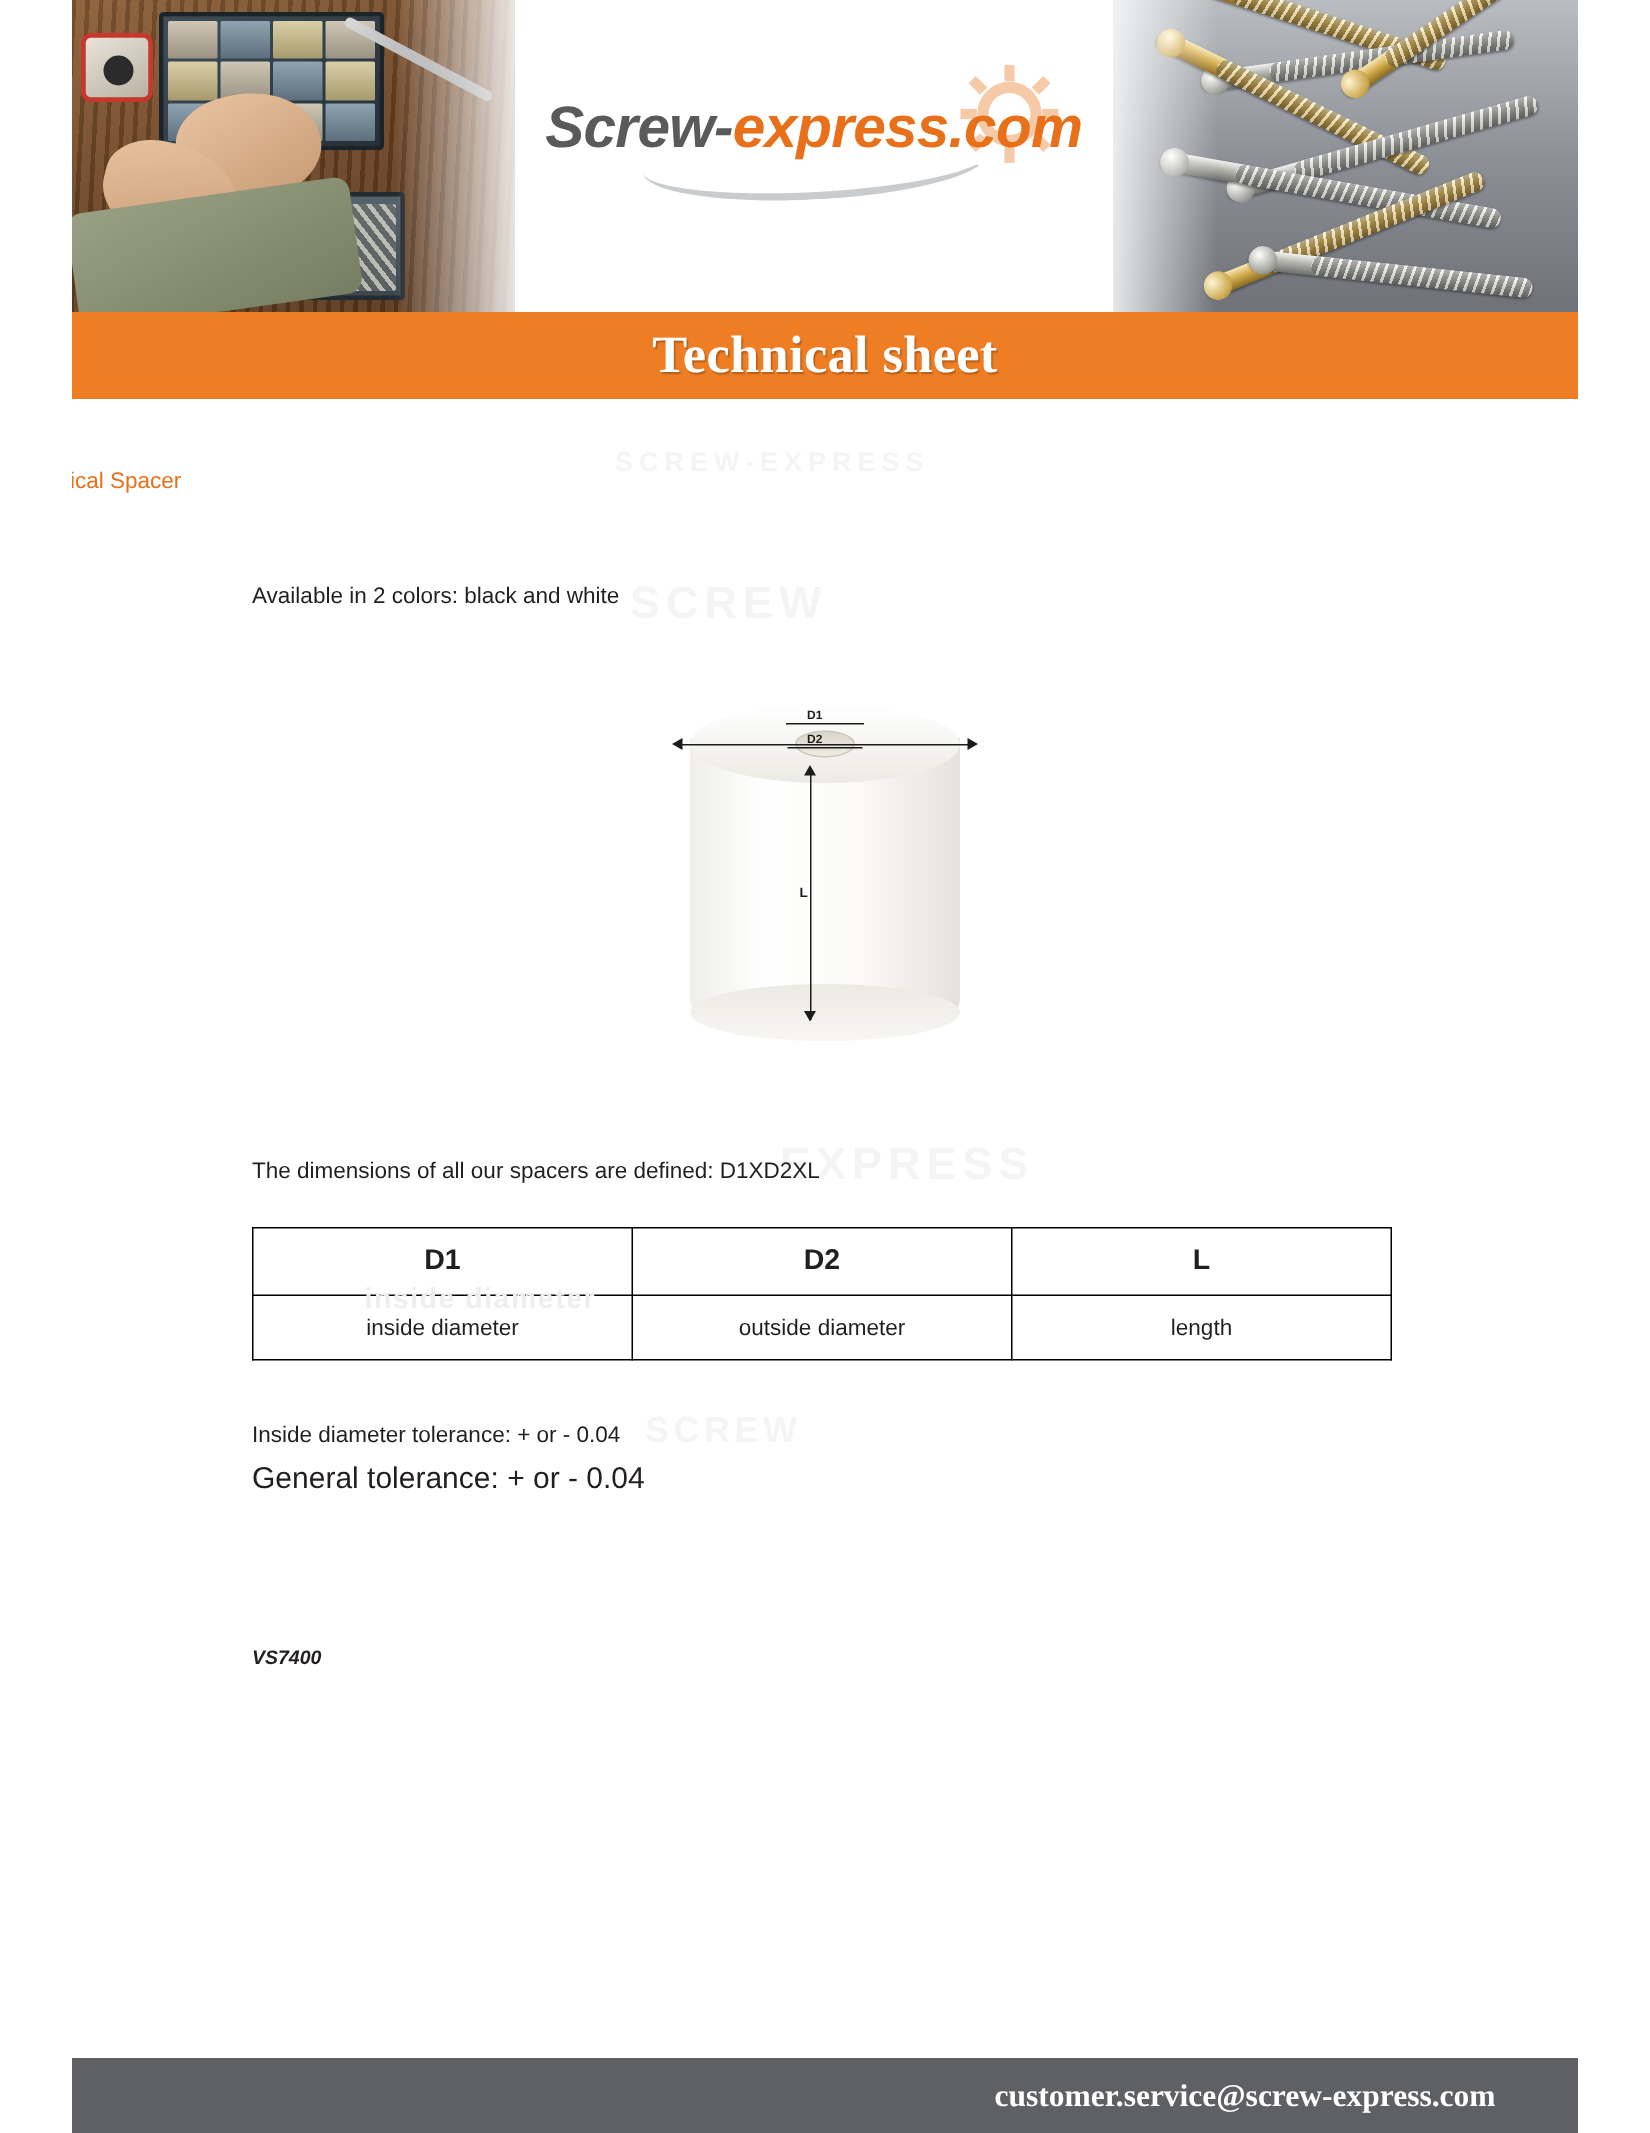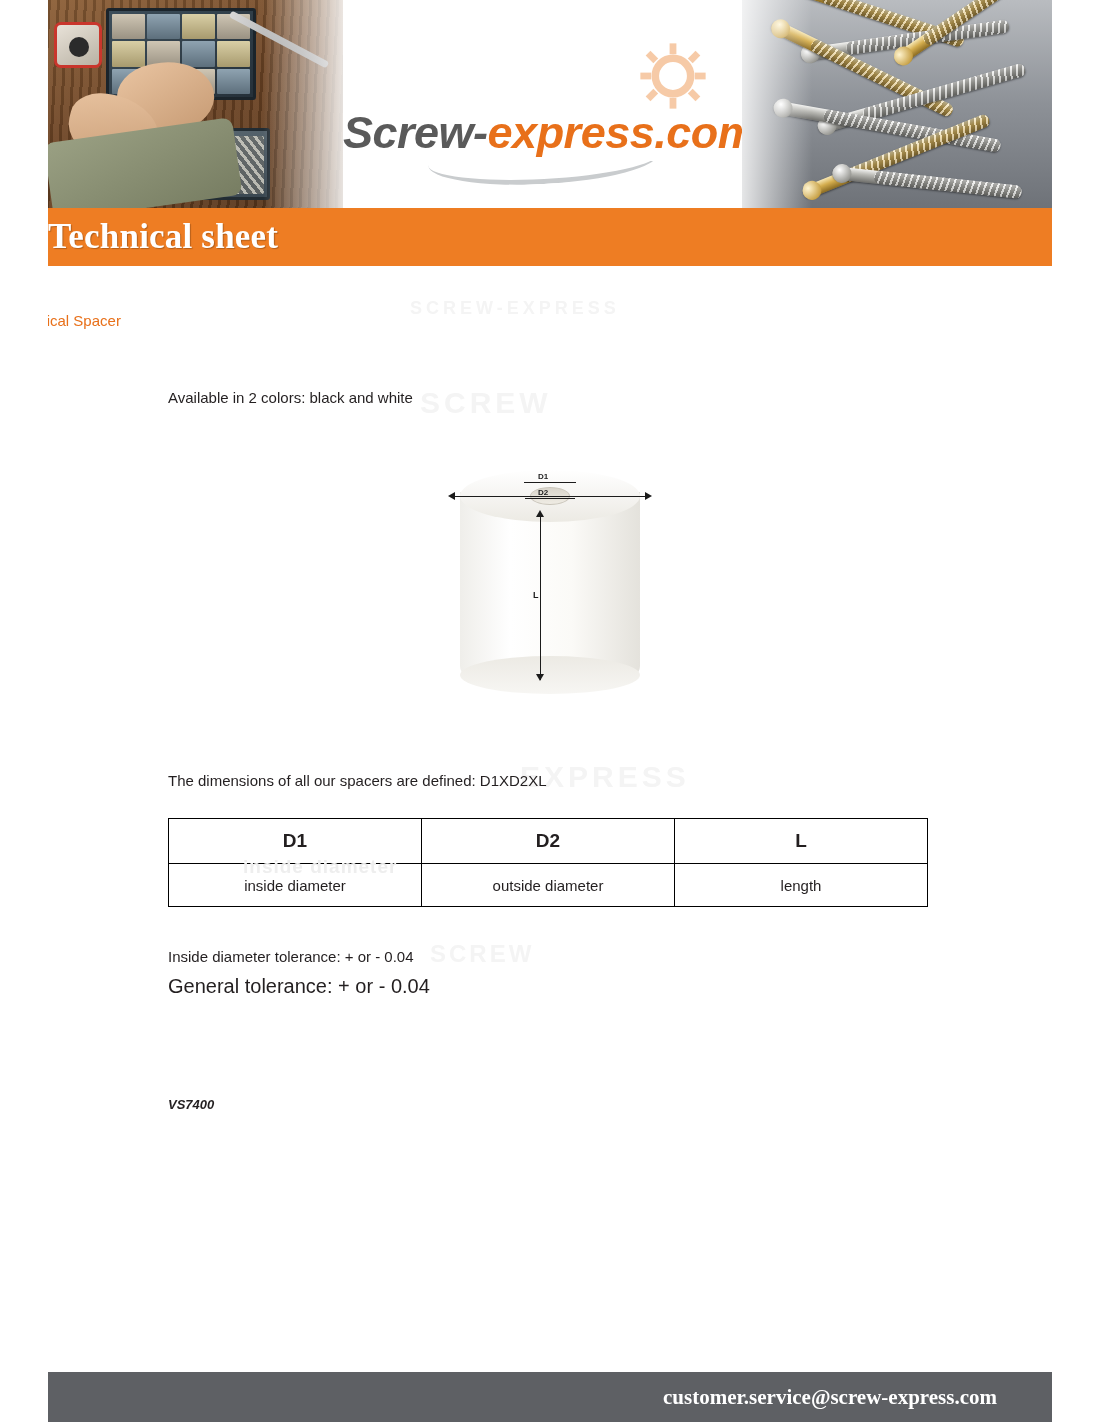--- a/index.html
+++ b/index.html
@@ -193,26 +193,25 @@
 
   
   .logo-wrap {
     position: absolute;
     left: 0; right: 0;
     top: 64px;
     text-align: center;
   }
   .logo-text {
     font-family: "Liberation Sans", sans-serif;
-    font-size: 45px;
+    font-size: 39px;
     font-weight: bold;
     font-style: italic;
     letter-spacing: -0.5px;
     white-space: nowrap;
-    margin-top: 43px;
   }
   .logo-screw { color: #5a5a5a; }
   .logo-express { color: #e8701a; }
   .logo-swoosh {
     margin: 2px auto 0;
     width: 250px;
     height: 26px;
     position: relative;
     overflow: hidden;
   }
@@ -237,20 +236,21 @@
   
   .banner {
     position: absolute;
     left: 48px;
     top: 208px;
     width: 1004px;
     height: 58px;
     background: #ee7d23;
     display: flex;
     align-items: center;
+    justify-content: center;
   }
   .banner-title {
     color: #ffffff;
     font-size: 35px;
     font-weight: bold;
     font-family: "Liberation Serif", serif;
     letter-spacing: 0.2px;
     text-shadow: 1px 1px 1px rgba(0,0,0,.25);
   }
 

